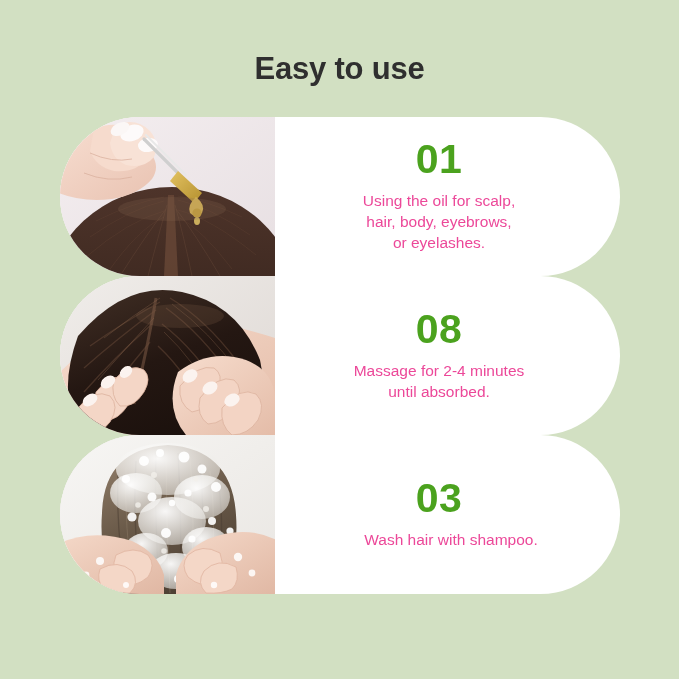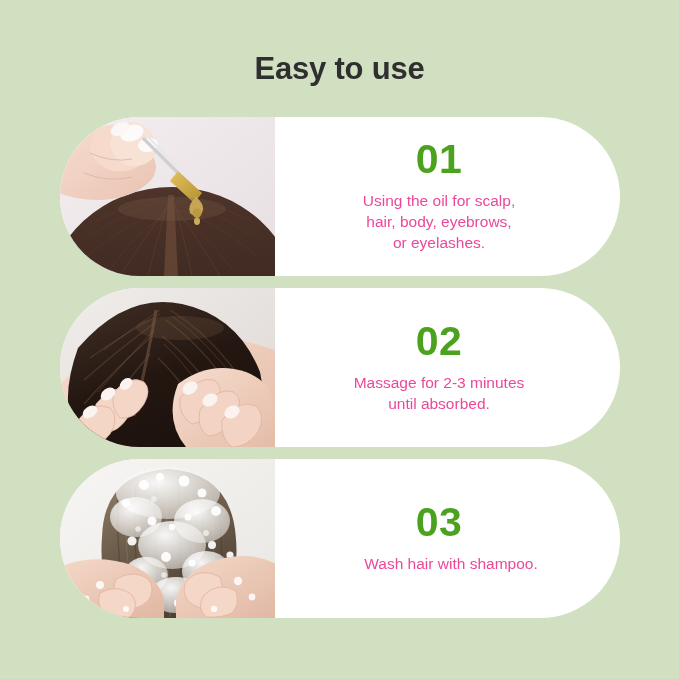--- a/index.html
+++ b/index.html
@@ -36,21 +36,20 @@
     text-align: center;
     margin-bottom: 31px;
     line-height: 1.1;
   }
 
   
   .steps {
     width: 560px;
     display: flex;
     flex-direction: column;
-    gap: 12px;
   }
 
   .step-card {
     position: relative;
     height: 159px;
     background: #ffffff;
     border-radius: 80px;
     overflow: hidden;
     display: flex;
     align-items: stretch;
@@ -255,22 +254,22 @@
           </g>
           <ellipse cx="48" cy="106" rx="8" ry="5.5" transform="rotate(-36 48 106)" fill="#fbf3ef"></ellipse>
           <ellipse cx="30" cy="124" rx="8" ry="5.5" transform="rotate(-34 30 124)" fill="#fbf3ef"></ellipse>
           <ellipse cx="66" cy="96" rx="7" ry="5" transform="rotate(-40 66 96)" fill="#fbf3ef"></ellipse>
 
           <ellipse cx="120" cy="40" rx="44" ry="12" fill="#8e6b52" opacity="0.2"></ellipse>
         </svg>
       </div>
 
       <div class="step-body">
-        <div class="step-number">02</div>
-        <div class="step-text">Massage for 2-3 minutes
+        <div class="step-number">08</div>
+        <div class="step-text">Massage for 2-4 minutes
 until absorbed.</div>
       </div>
     </div>
 
     <div class="step-card step-card--three">
 
       <div class="step-photo">
         <svg viewBox="0 0 215 159" preserveAspectRatio="xMidYMid slice" aria-hidden="true">
           <defs>
             <linearGradient id="bg3" x1="0" y1="0" x2="1" y2="1">

